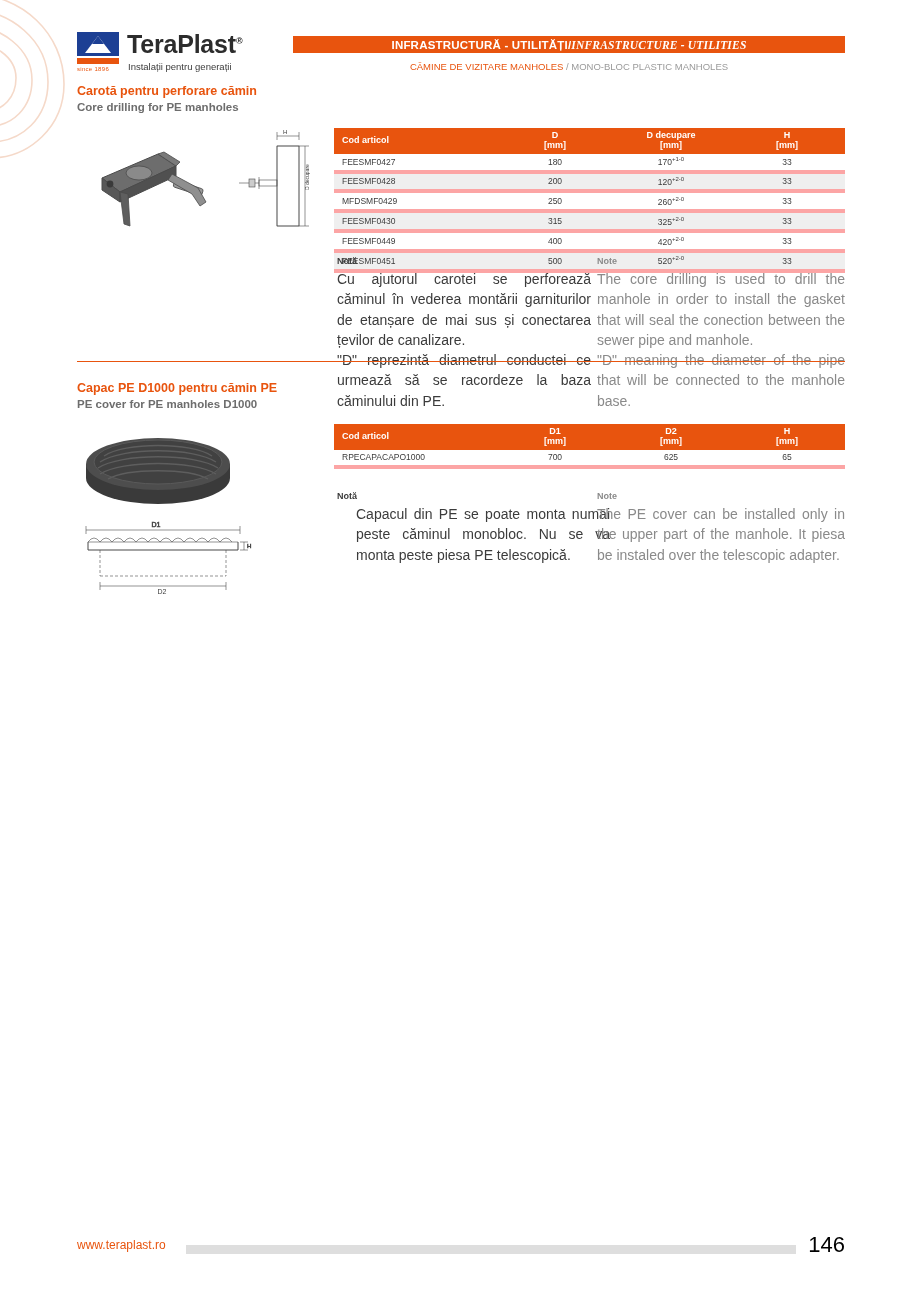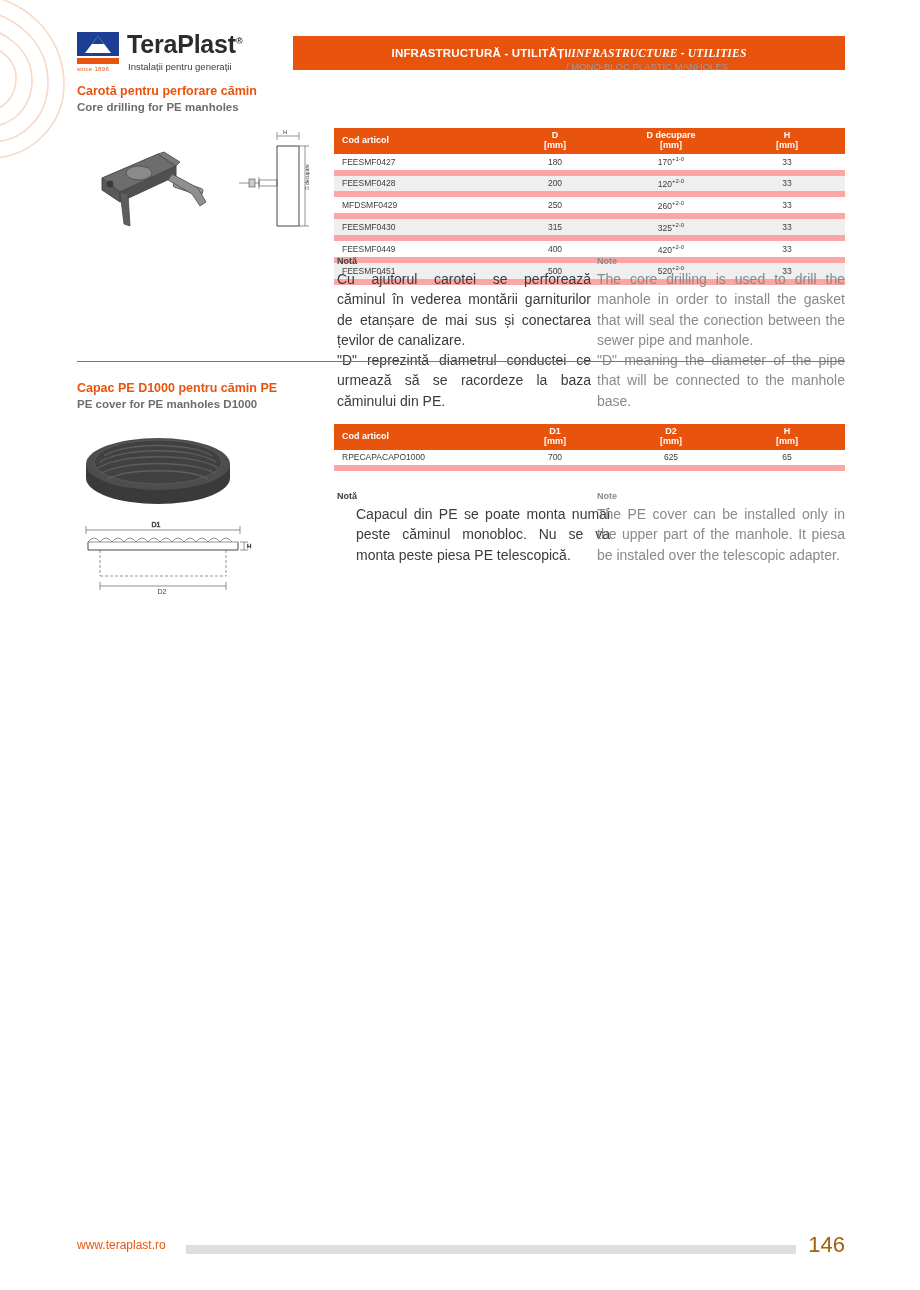--- a/index.html
+++ b/index.html
@@ -46,21 +46,21 @@
   }
   .logo-name sup { font-size: 9px; vertical-align: super; }
   .logo-tag {
     position: absolute; left: 51px; top: 31px;
     font-size: 9.5px; color: #3b3b3b;
   }
 
   .hdr-bar {
     position: absolute;
     left: 293px; top: 36px;
-    width: 552px; height: 34px;
+    width: 552px; height: 17px;
     background: #e8540e;
     color: #ffffff;
     font-size: 11.5px;
     font-weight: bold;
     letter-spacing: .2px;
     display: flex;
     align-items: center;
     justify-content: center;
   }
   .hdr-bar .it { font-style: italic; font-weight: bold; font-family: Liberation Serif, serif; }
@@ -104,21 +104,21 @@
   .tbl td {
     font-size: 8.5px;
     color: #3b3b3b;
     text-align: center;
     padding: 2.5px 0;
     border: none;
   }
   .tbl td.left { text-align: left; padding-left: 8px; }
   .tbl tbody tr:nth-child(odd) { background: #ffffff; }
   .tbl tbody tr:nth-child(even) { background: #efefef; }
-  .tbl tbody tr { border-bottom: 6px solid #fca5a5; }
+  .tbl tbody tr { border-bottom: 4px solid #fca5a5; }
   .unit { font-weight: bold; }
   sup.tol { font-size: 6px; vertical-align: super; }
 
   
   .note-head {
     position: absolute;
     font-size: 9px;
     font-weight: bold;
     color: #3b3b3b;
   }
@@ -151,21 +151,21 @@
     left: 186px; top: 1245px;
     width: 610px; height: 9px;
     background: #dedede;
   }
   .footer-page {
     position: absolute;
     left: 800px; top: 1232px;
     width: 45px;
     text-align: right;
     font-size: 22px;
-    color: #a16207;
+    color: #000000;
   }
 
   
   .illus { position: absolute; }
 </style>
 </head>
 <body>
 
 <div class="swirl">
   <svg width="120" height="180" viewBox="0 0 120 180">

